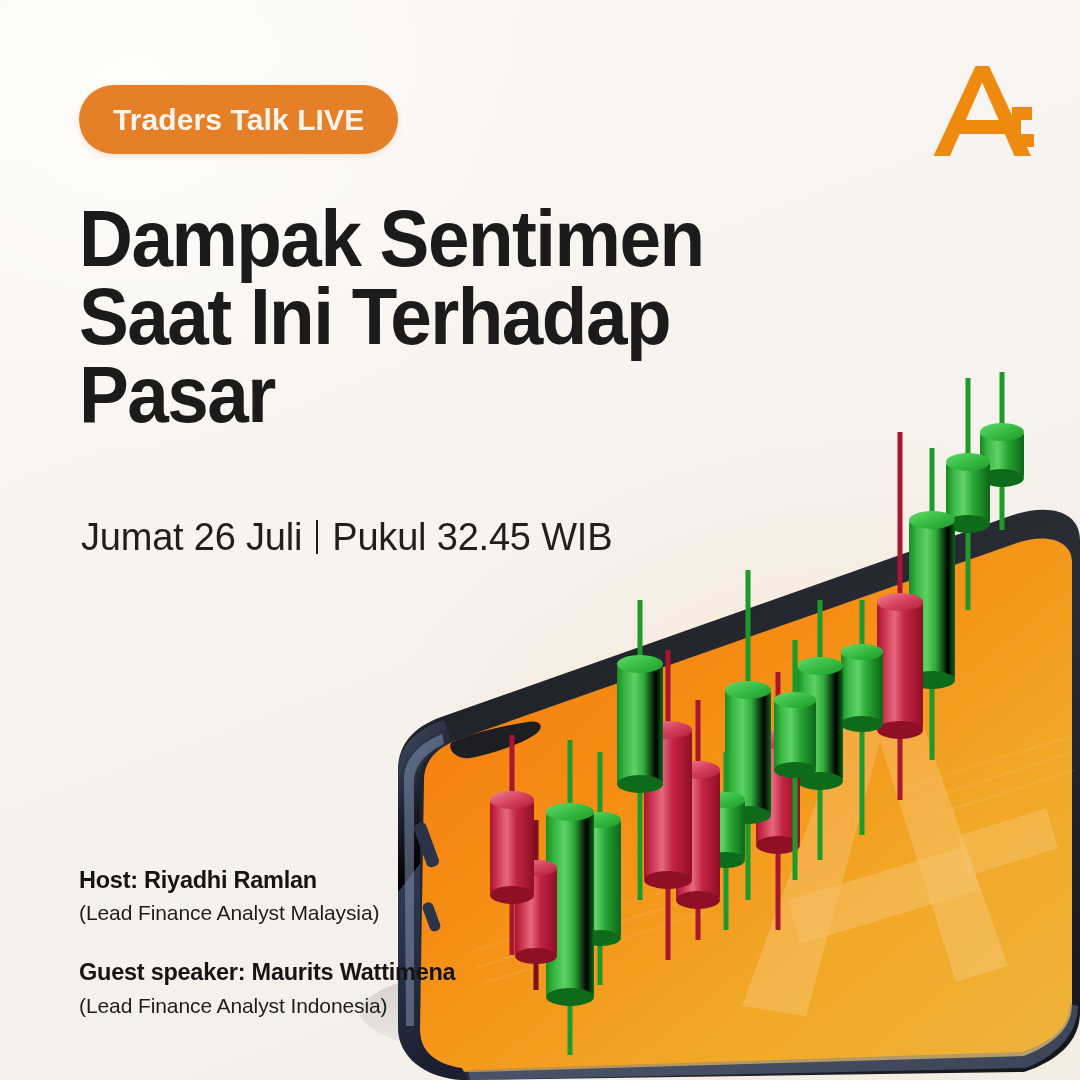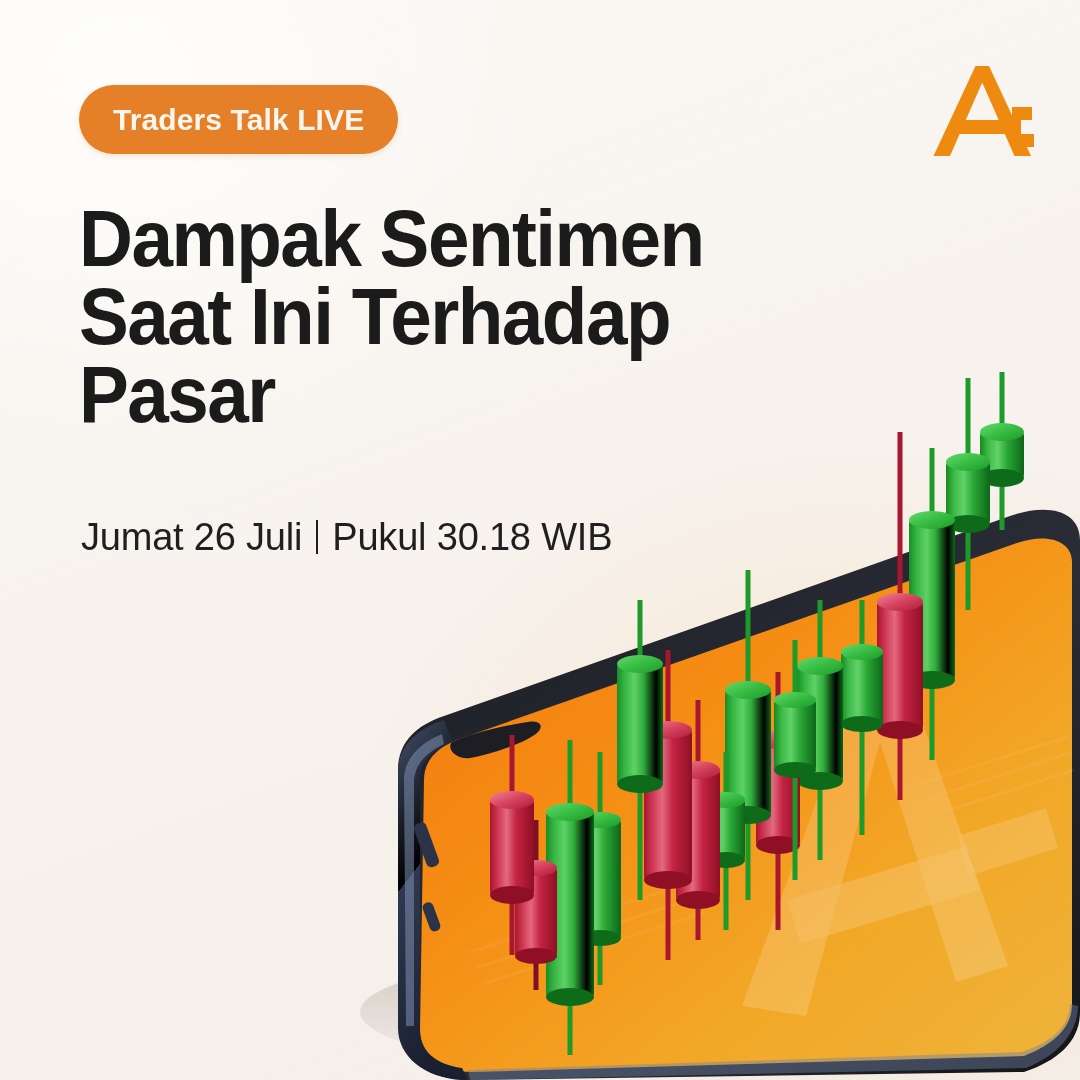--- a/index.html
+++ b/index.html
@@ -357,17 +357,27 @@
 
   <h1 class="headline">
     <span class="hl">Dampak Sentimen</span>
     <span class="hl">Saat Ini Terhadap</span>
     <span class="hl">Pasar</span>
   </h1>
 
   <div class="dateline">
     <span>Jumat 26 Juli</span>
     <span class="sep"></span>
-    <span>Pukul 30.18 WIB</span>
-  </div>
-
+    <span>Pukul 32.45 WIB</span>
+  </div>
+
+  <div class="credits">
+    <div class="cred-block">
+      <div class="cred-name">Host: Riyadhi Ramlan</div>
+      <div class="cred-role">(Lead Finance Analyst Malaysia)</div>
+    </div>
+    <div class="cred-block">
+      <div class="cred-name">Guest speaker: Maurits Wattimena</div>
+      <div class="cred-role">(Lead Finance Analyst Indonesia)</div>
+    </div>
+  </div>
 
 </div>
 
 </body></html>

